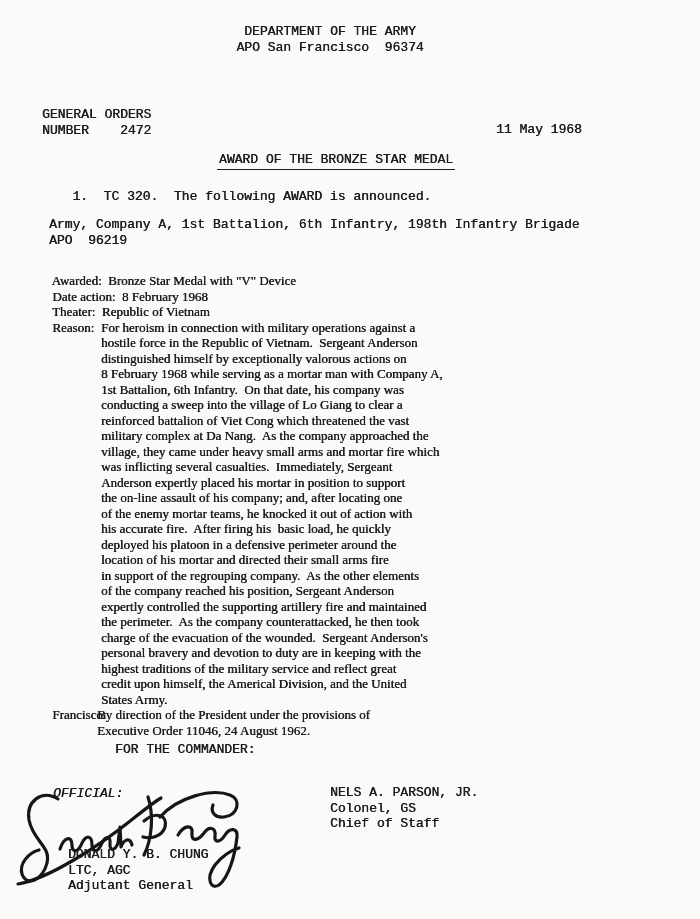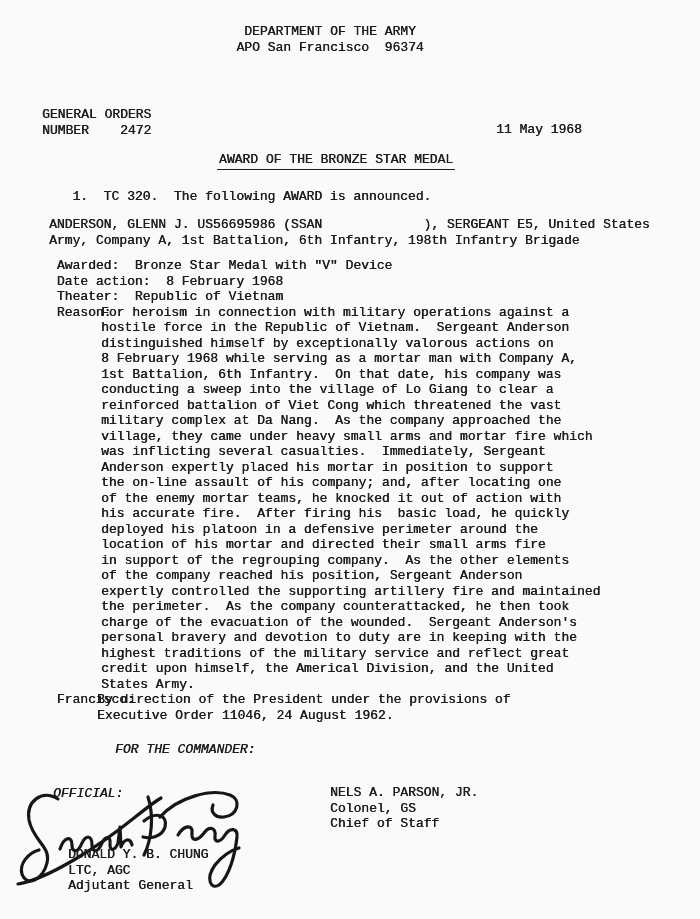--- a/index.html
+++ b/index.html
@@ -25,27 +25,27 @@
   .date        { top: 122px; left: 496px; }
   .title-row   { top: 152px; left: 49px; width: 562px; }
   .title-underline {
     display: inline-block;
     padding: 0 2px 1px 2px;
     border-bottom: 1.4px solid #1d1d1d;
     margin-left: 12px;
   }
   .announcement { top: 189px; left: 49px; }
   .recipient    { top: 217px; left: 49px; }
-  .fields       { top: 258px; left: 49px; width: 600px; }
+  .fields       { top: 273px; left: 49px; width: 600px; font-family: Liberation Serif, serif; }
   .hang-row     { position: relative; }
   .hang-label   { position: absolute; left: 0; top: 0; white-space: pre; }
   .reason-text    { margin-left: 52px;  white-space: pre; }
   .authority-text { margin-left: 48px; white-space: pre; }
 
-  .commander-line { top: 742px; left: 115px; font-style: italic; }
+  .commander-line { top: 742px; left: 115px; }
   .official-label { top: 786px; left: 53px; font-style: italic; }
   .signature-wrap { top: 787px; left: 16px; width: 244px; height: 106px; }
   .signature-wrap svg { display: block; }
   .signer   { top: 847px; left: 68px; }
   .approver { top: 785px; left: 330px; }
 </style>
 </head>
 <body>
 
 <div class="page">
@@ -62,22 +62,22 @@
 
   <div class="abs date ln">11 May 1968</div>
 
   <div class="abs title-row center">
     <span class="ln title-underline">AWARD OF THE BRONZE STAR MEDAL</span>
   </div>
 
   <div class="abs announcement ln">   1.  TC 320.  The following AWARD is announced.</div>
 
   <div class="abs recipient">
-    <div class="ln">ANDERSON, GLENN J. US56695986 (SSAN             ), SERGEANT E5, United States</div>
     <div class="ln">Army, Company A, 1st Battalion, 6th Infantry, 198th Infantry Brigade</div>
+    <div class="ln">APO  96219</div>
   </div>
 
   <div class="abs fields">
     <div class="ln"> Awarded:  Bronze Star Medal with "V" Device</div>
     <div class="ln"> Date action:  8 February 1968</div>
     <div class="ln"> Theater:  Republic of Vietnam</div>
 
     <div class="hang-row">
       <span class="hang-label"> Reason:</span>
       <div class="reason-text">For heroism in connection with military operations against a

